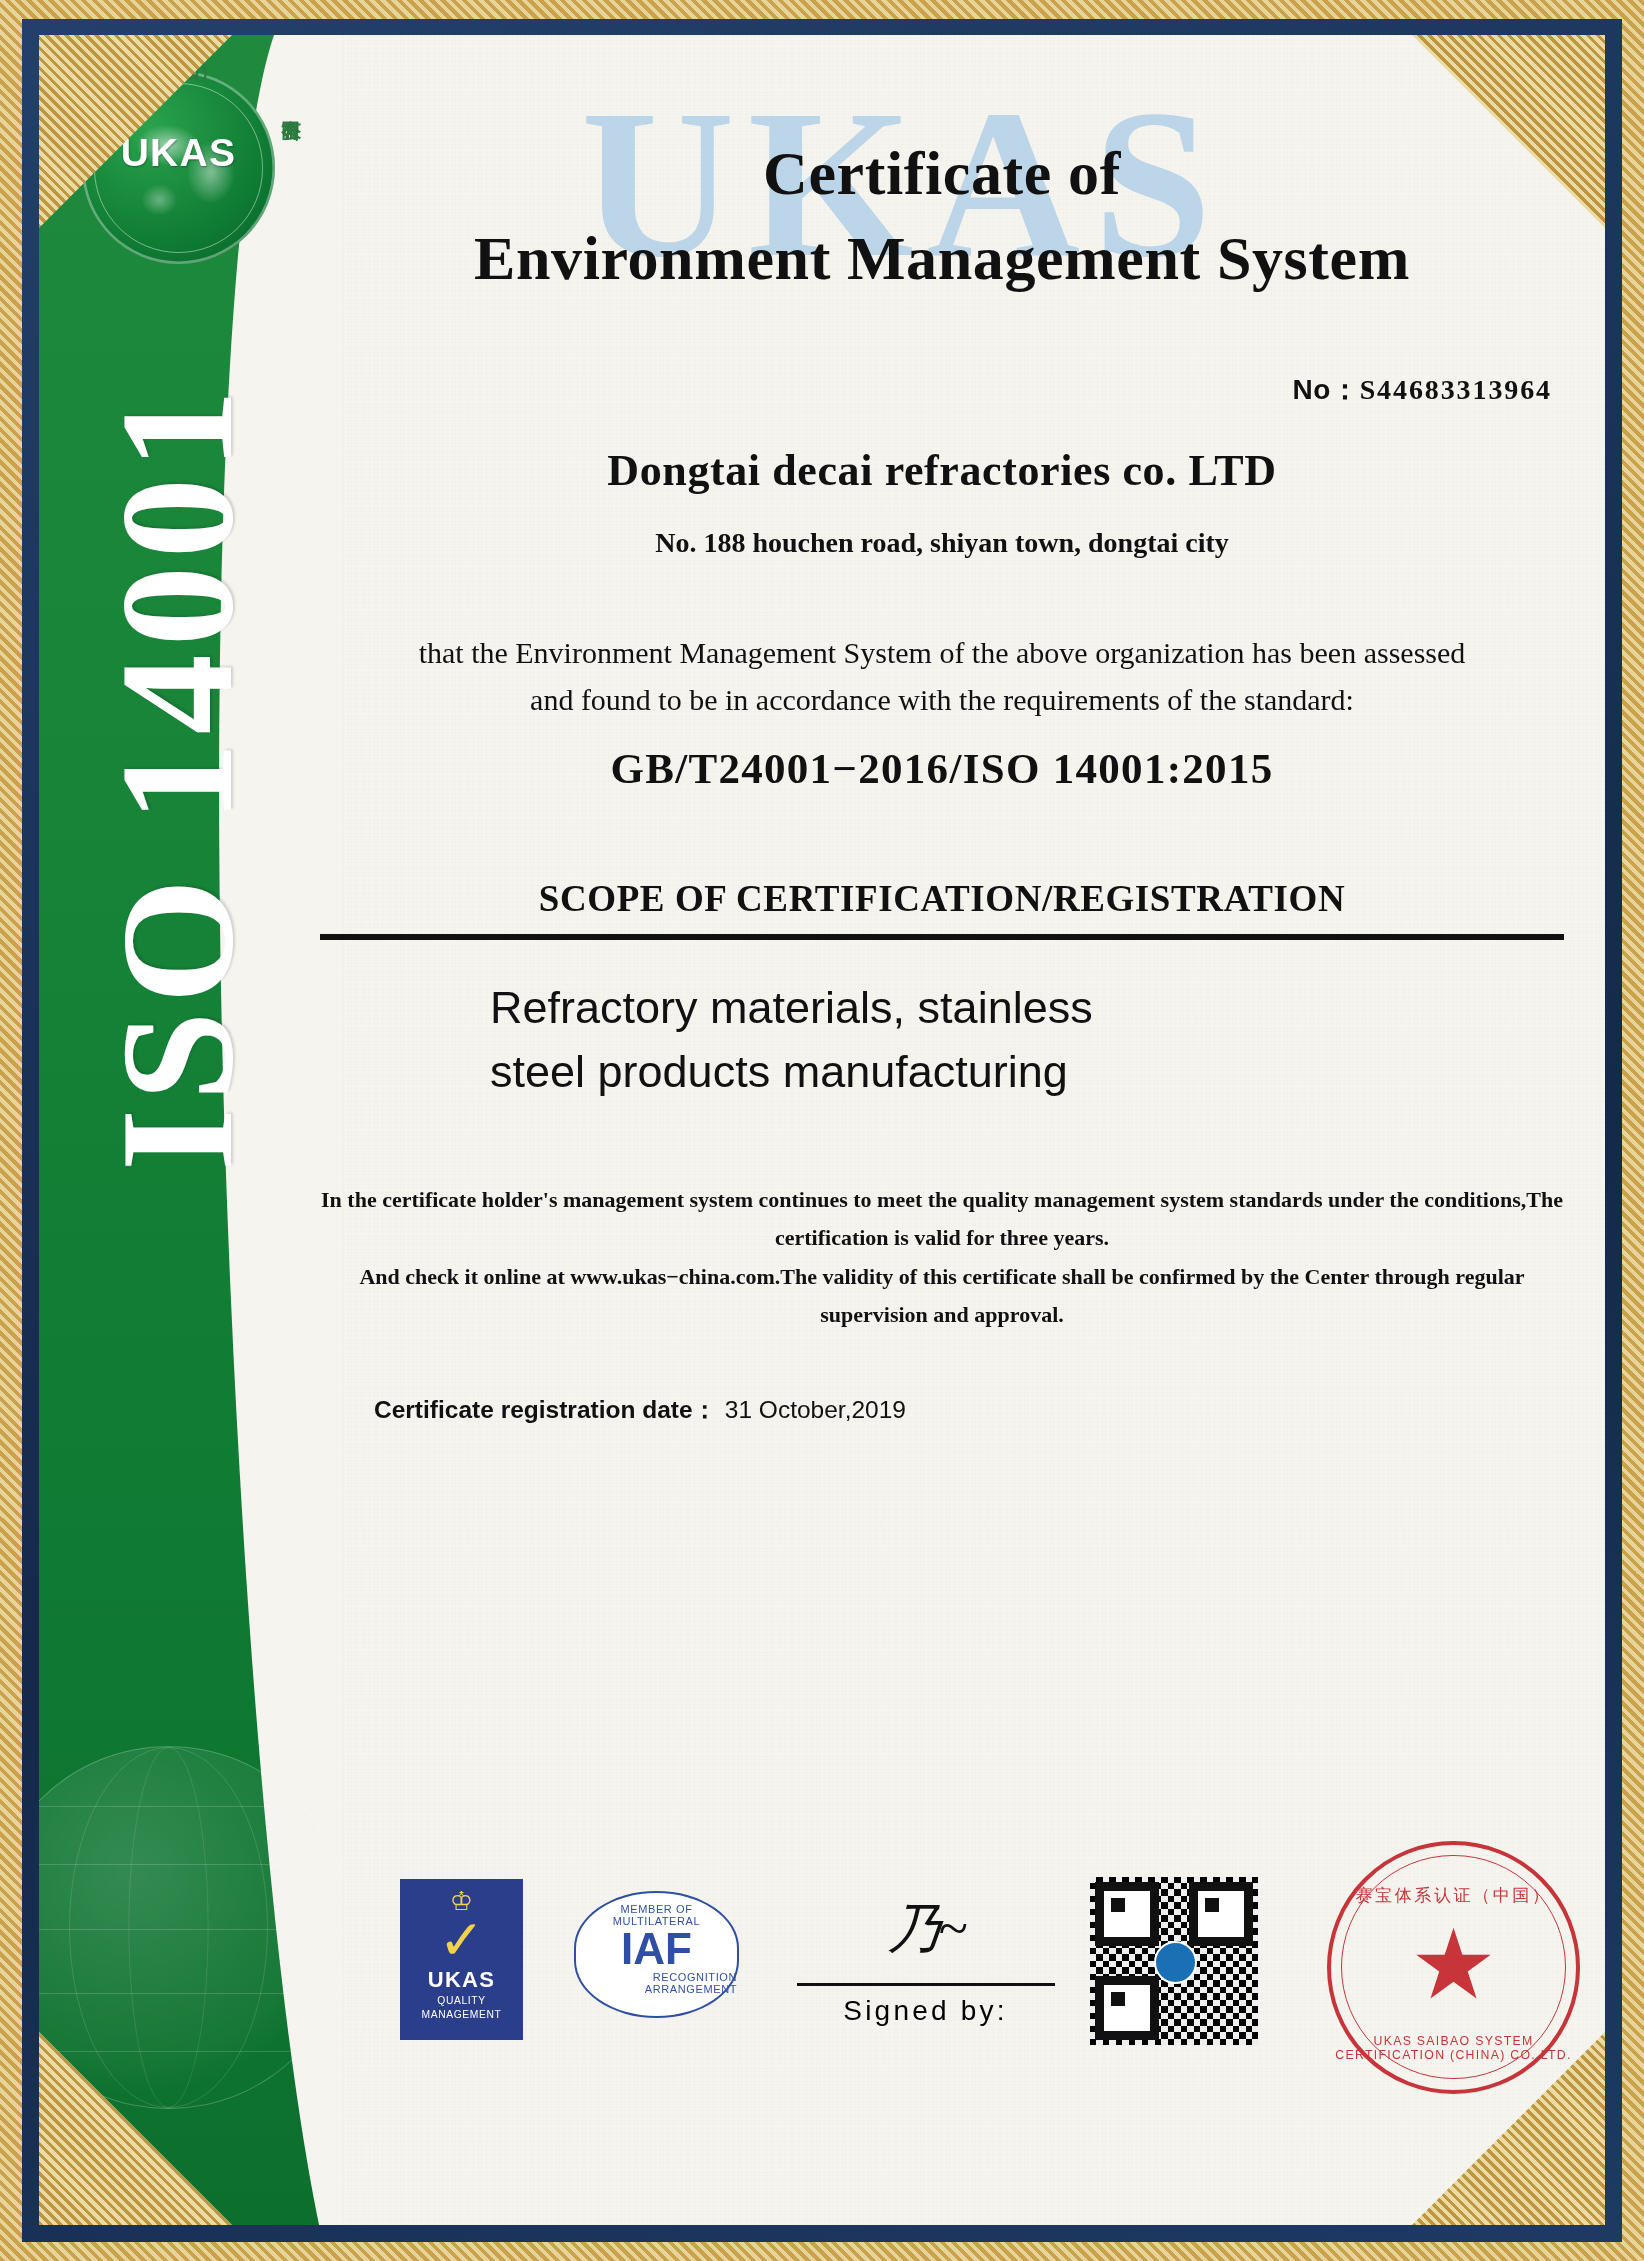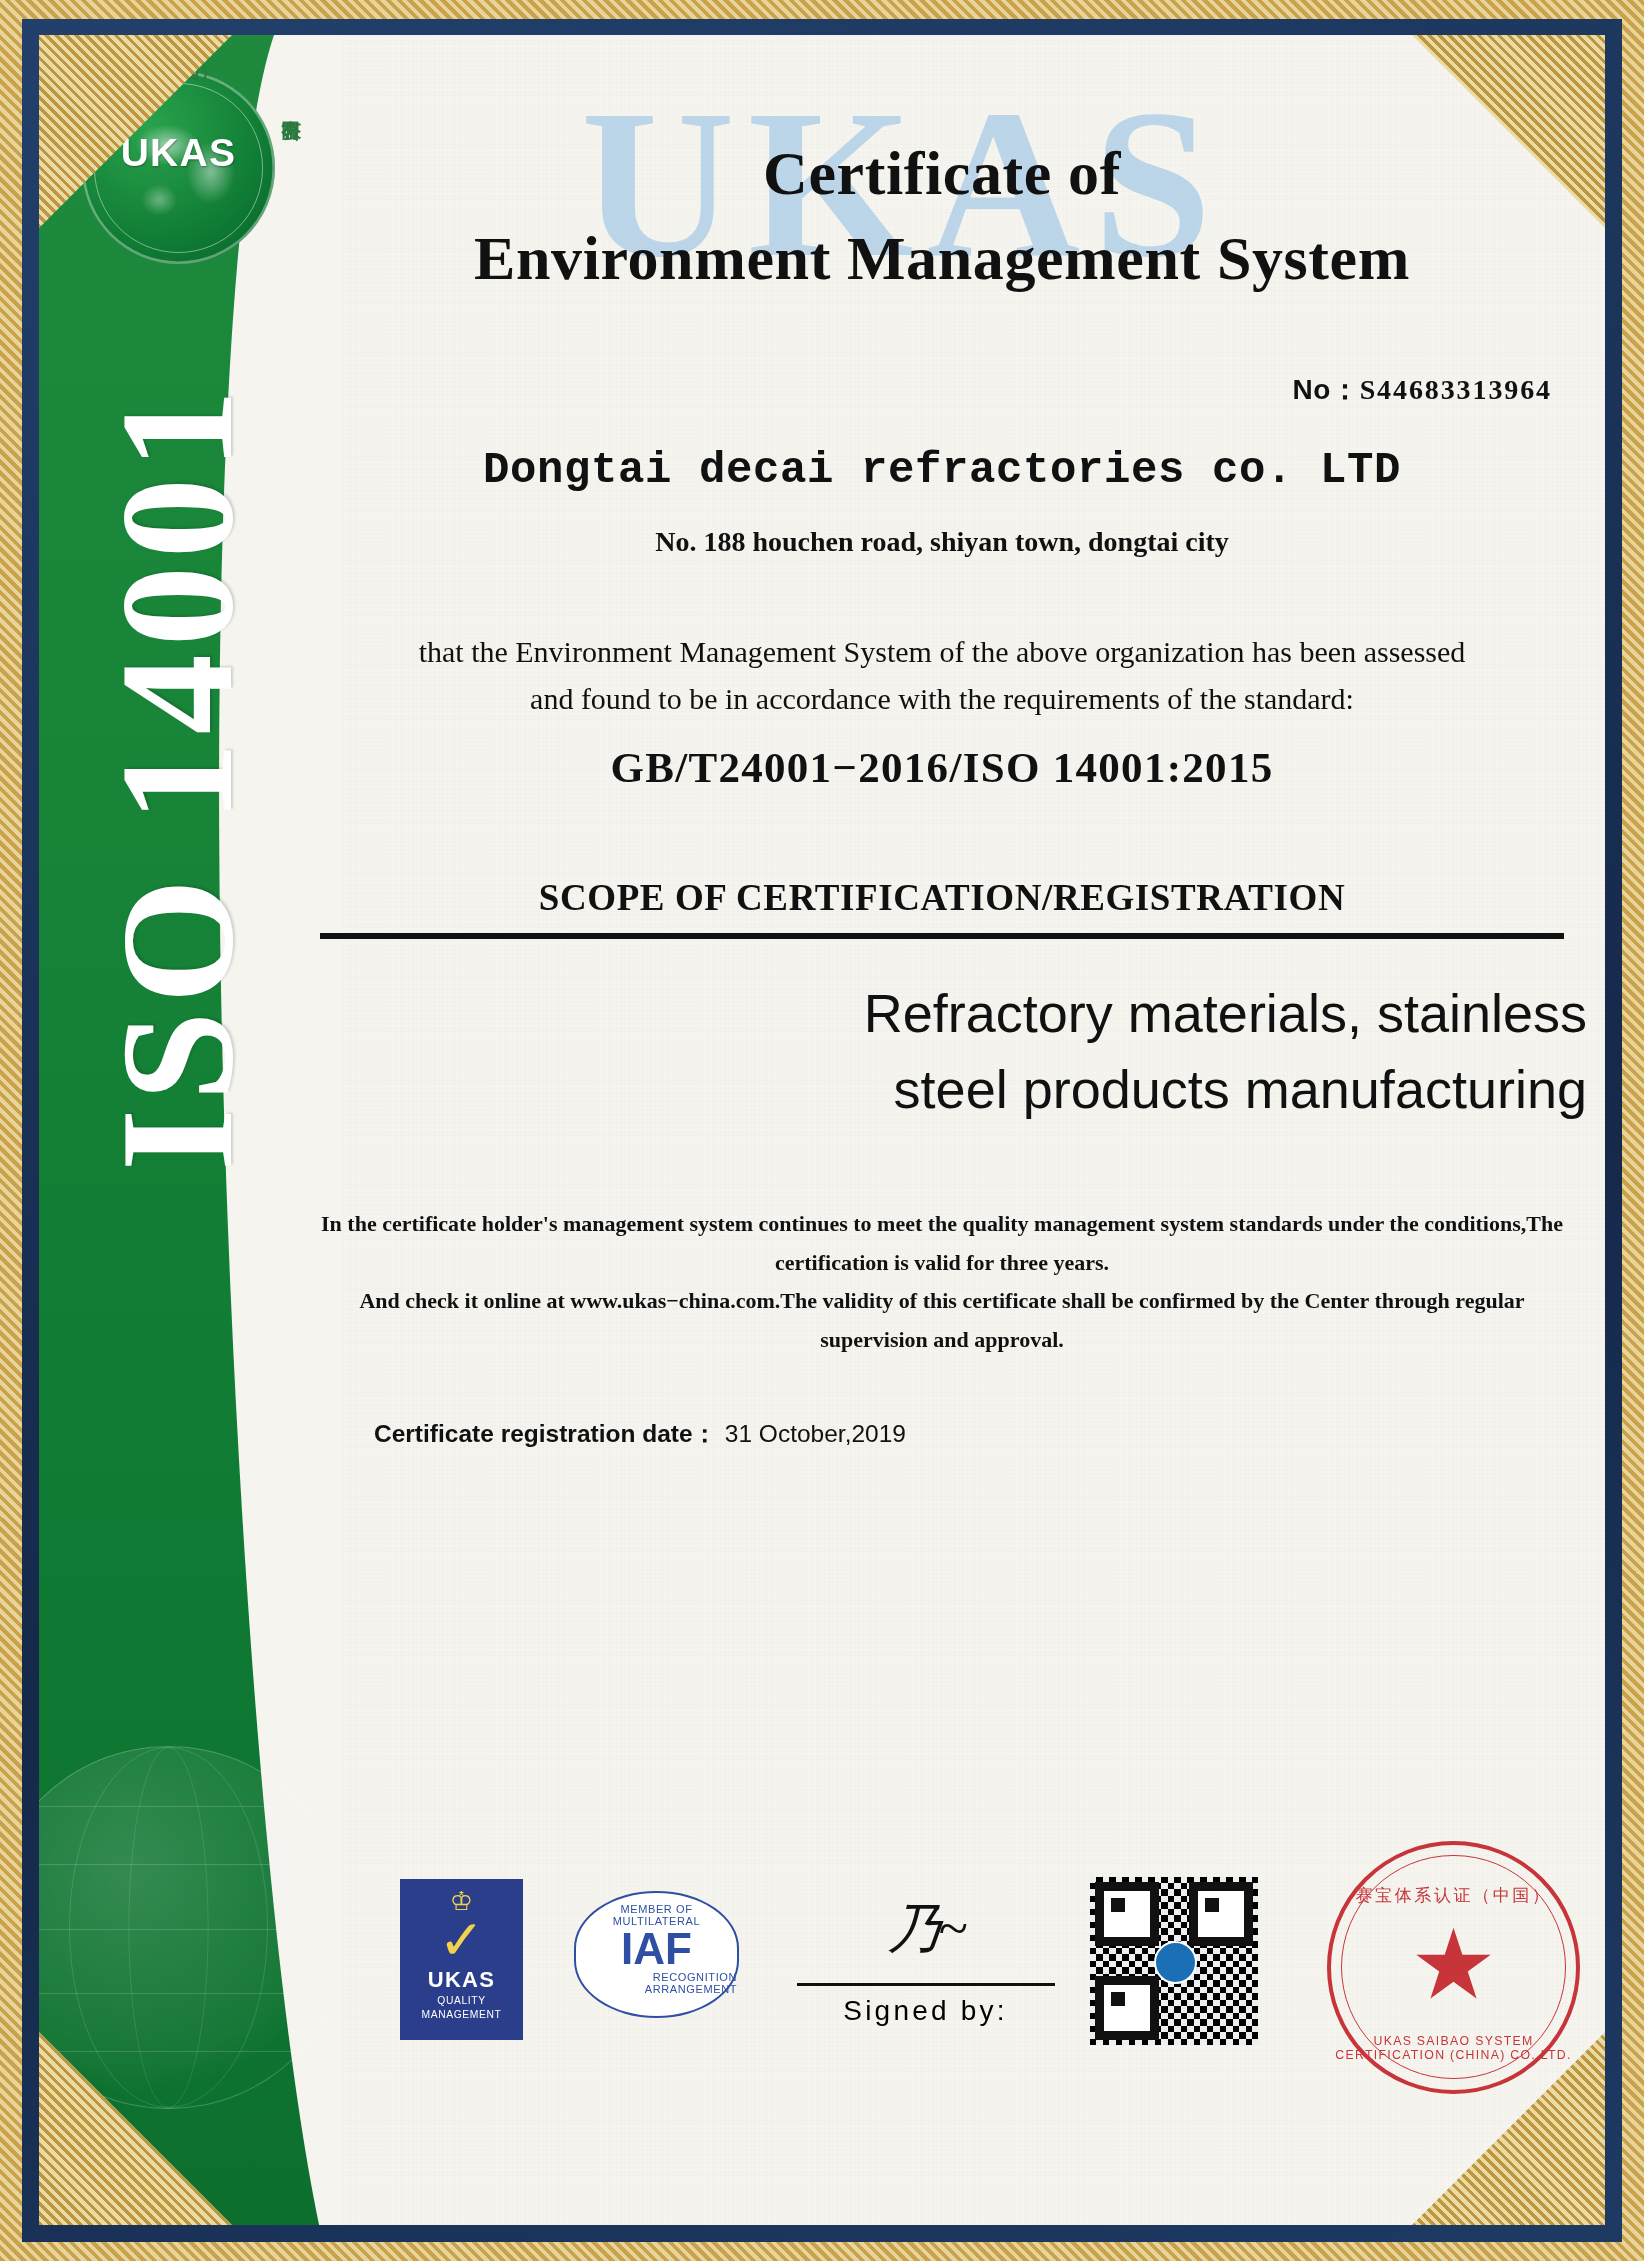--- a/index.html
+++ b/index.html
@@ -260,21 +260,20 @@
     font-family: "Liberation Sans", sans-serif;
     font-size: 30px;
     font-weight: bold;
     letter-spacing: 0.6px;
   }
   .company {
     margin-top: 36px;
     font-size: 44px;
     font-weight: bold;
     letter-spacing: 0.6px;
-    font-family: Liberation Mono, monospace;
   }
   .address {
     margin-top: 31px;
     font-size: 28px;
     font-weight: bold;
   }
   .statement {
     margin-top: 71px;
     font-size: 30px;
     line-height: 1.55;
@@ -294,23 +293,23 @@
   }
   .scope-rule {
     margin: 14px auto 0 auto;
     width: 1244px;
     height: 5.8px;
     background: #111;
   }
   .scope-text {
     margin-top: 36px;
     font-family: "Liberation Sans", sans-serif;
-    font-size: 54px;
+    font-size: 45px;
     line-height: 1.42;
-    text-align: right;
+    text-align: left;
     padding-left: 193px;
   }
   .fineprint {
     margin-top: 77px;
     font-size: 22px;
     line-height: 1.75;
     font-weight: bold;
     padding: 0 11.6px;
   }
   .dates {

